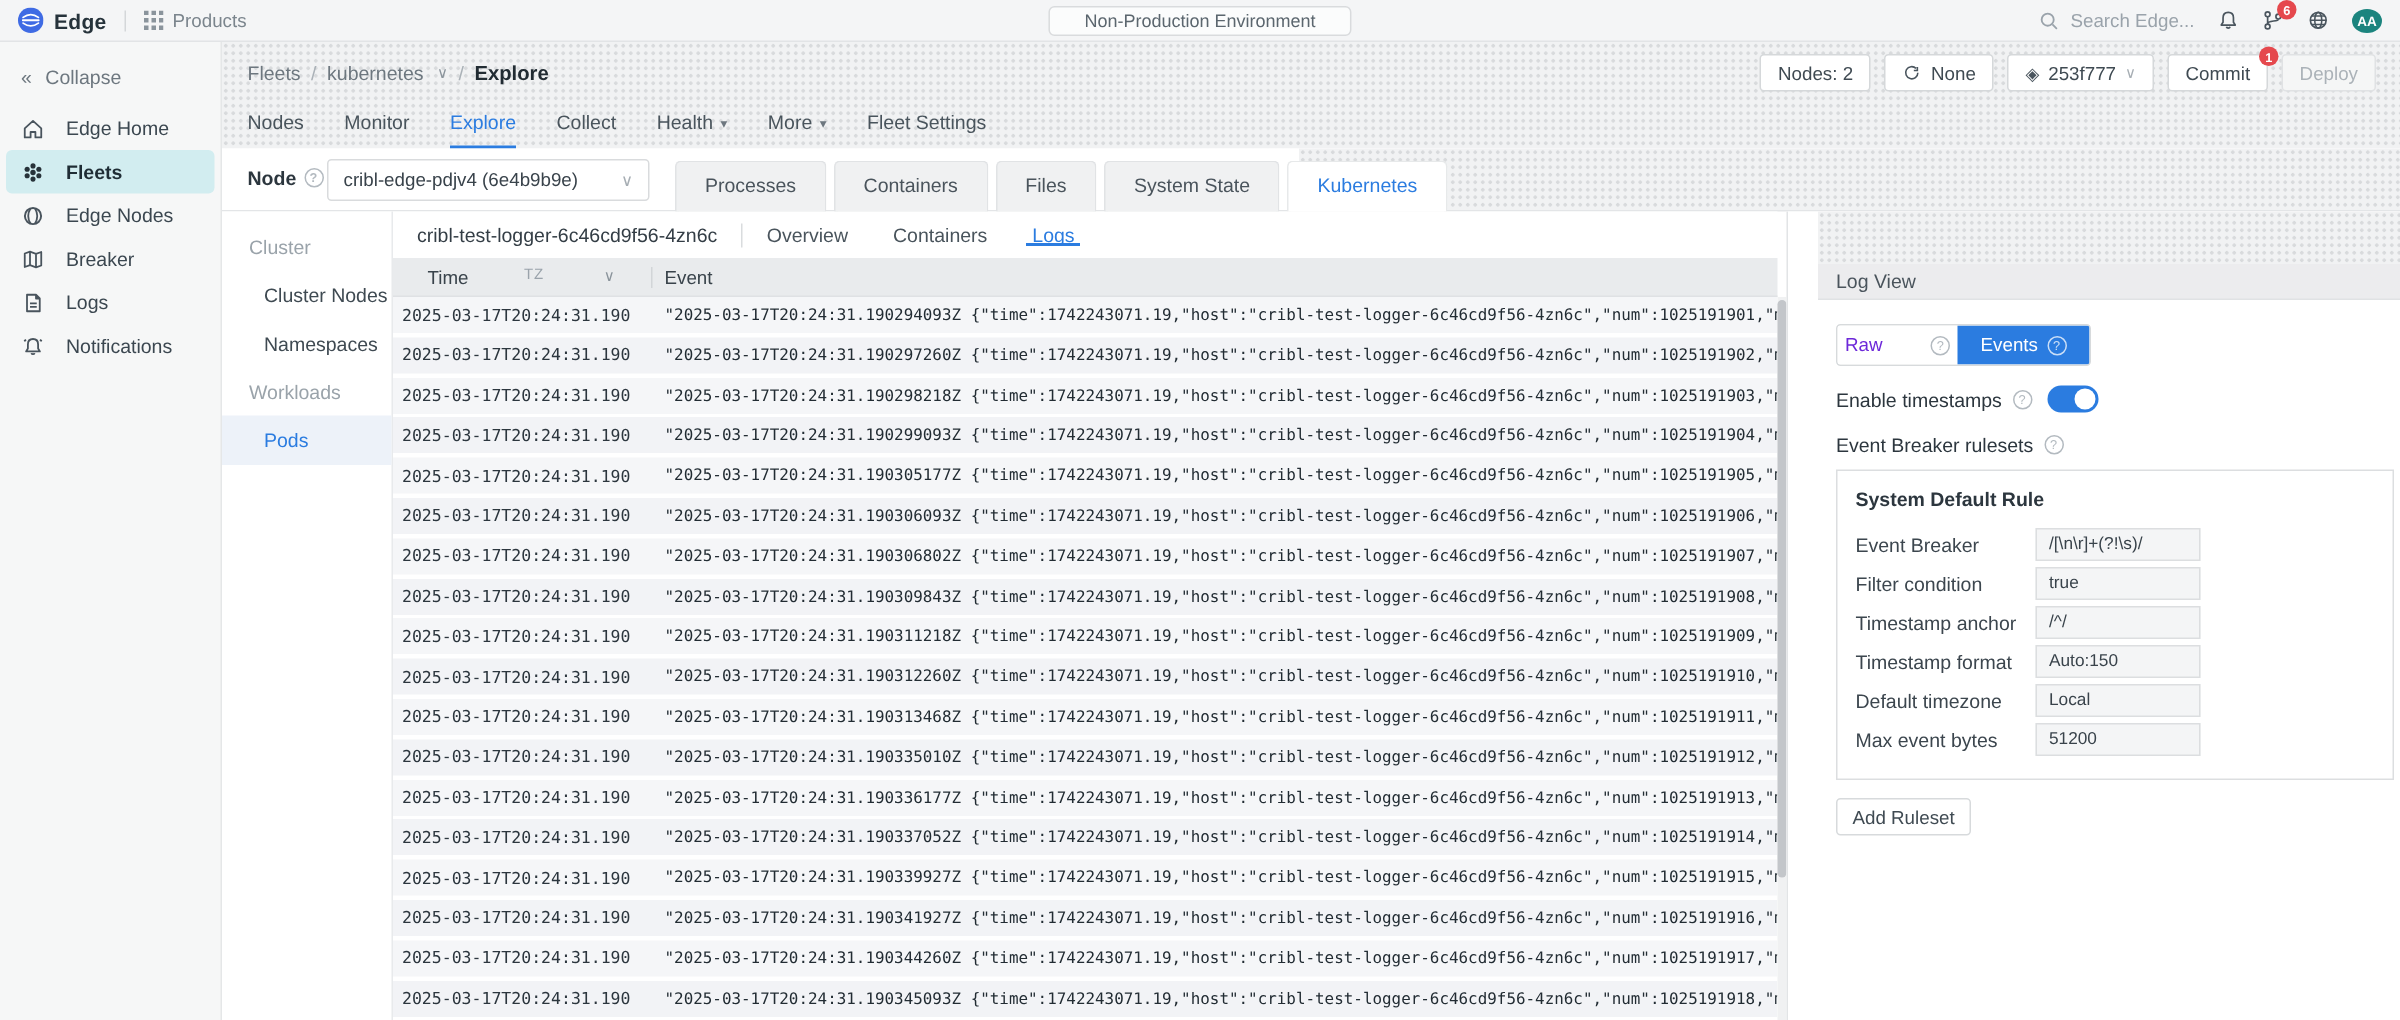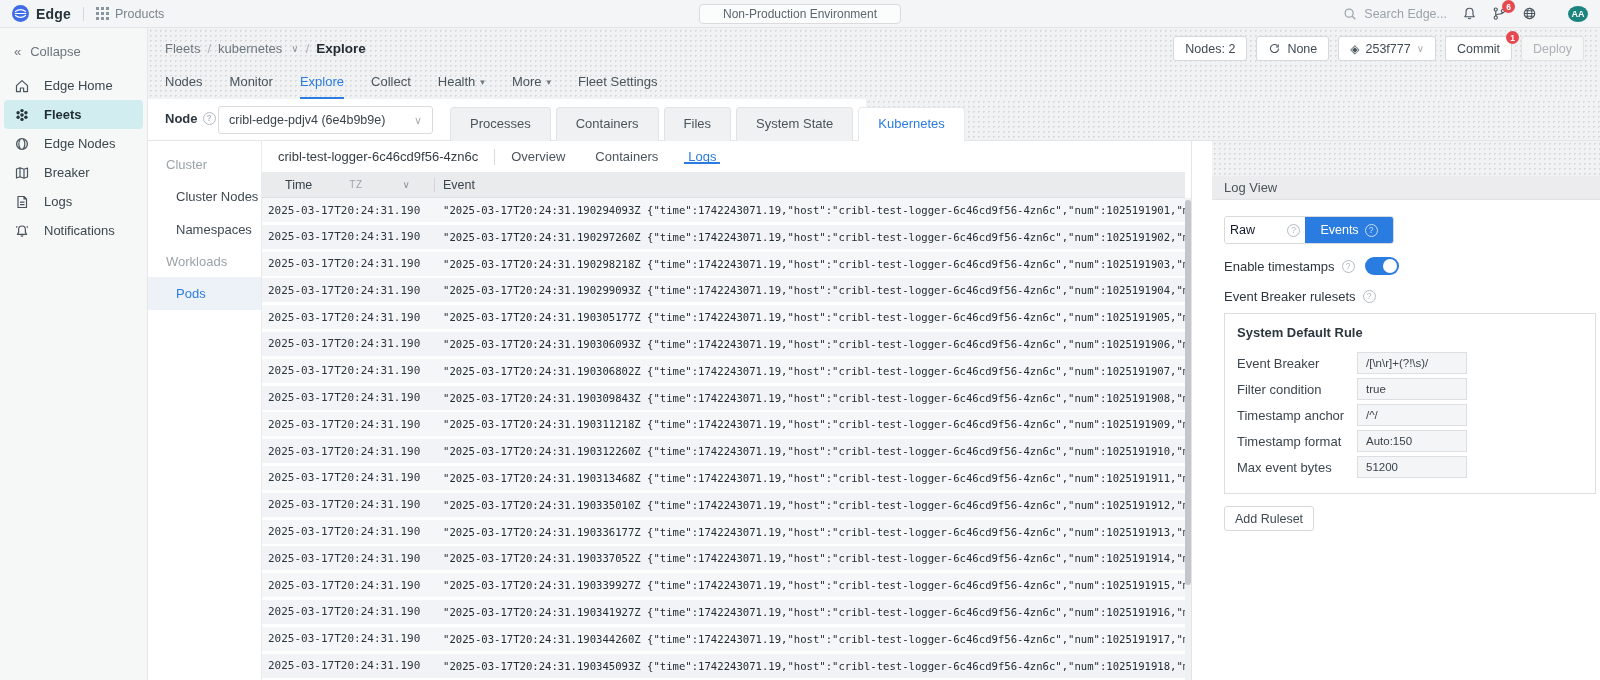--- a/index.html
+++ b/index.html
@@ -34,21 +34,21 @@
   .search-box { display:flex; align-items:center; gap:7px; color:#9aa3ab; font-size:12.5px; }
   .icon-btn { position:relative; display:flex; align-items:center; }
   .badge {
     position:absolute; top:-6px; right:-8px; min-width:13px; height:13px; border-radius:7px;
     background:#e5484d; color:#fff; font-size:8.5px; font-weight:bold;
     display:flex; align-items:center; justify-content:center; padding:0 3px;
   }
   .avatar {
     width:20px; height:16px; border-radius:50%; background:#1b847e;
     color:#fff; font-size:9px; font-weight:bold;
-    display:flex; align-items:center; justify-content:center;margin-left:16px;
+    display:flex; align-items:center; justify-content:center;
   }
 
   
   .sidebar {
     position:absolute; top:28px; left:0; width:148px; height:652px;
     background:#f6f7f7; border-right:1px solid #e5e7e8; padding-top:10px;
   }
   .collapse-row { display:flex; align-items:center; gap:9px; padding:6px 14px 12px 14px; color:#6d777f; font-size:13px; }
   .collapse-chev { font-size:13px; color:#6d777f; }
   .side-item {
@@ -110,21 +110,21 @@
   .pod-tab-divider { width:1px; height:16px; background:#d9dcde; margin:0 16px; }
   .pod-tabs { display:flex; gap:30px; height:14px; align-items:stretch; }
   .pod-tab { position:relative; font-size:13px; color:#49545c; display:flex; align-items:center; }
   .pod-tab.active { color:#2b7ce0; }
   .pod-tab.active::after { content:""; position:absolute; left:-4px; right:-4px; bottom:0; height:2px; background:#2b7ce0; }
 
   .log-header {
     height:26px; background:#e9ebed; border-bottom:1px solid #dfe1e4;
     display:flex; align-items:center; font-size:12.5px; color:#39434b;
   }
-  .lh-time { width:172px; padding-left:23px; display:flex; align-items:center; }
+  .lh-time { width:172px; padding-left:23px; display:flex; align-items:flex-start; }
   .lh-tz { margin-left:37px; font-size:10px; color:#9aa3ab; letter-spacing:.5px; }
   .lh-chev { margin-left:40px; color:#8a939b; font-size:10px; }
   .lh-div { width:1px; height:14px; background:#d2d5d8; }
   .lh-event { padding-left:8px; }
 
   .log-rows { height:482px; overflow:hidden; }
   .log-row {
     height:24px; margin-bottom:2.8px; display:flex; align-items:center;
     font-family:"DejaVu Sans Mono", monospace; background:#f5f6f8;
   }
@@ -135,21 +135,21 @@
   .vscroll { position:absolute; left:1185px; top:198px; width:6px; height:482px; background:#f0f1f2; }
   .vscroll-thumb { position:absolute; top:2px; left:0; width:6px; height:385px; background:#c3c6ca; border-radius:3px; }
 
   
   .right-panel { position:absolute; left:1191px; top:141px; width:409px; height:539px; background:#fff; border-left:1px solid #e2e4e6;padding-left:20px; }
   .rp-dots { height:35px; }
   .rp-header { height:24px; background:#ececee; border-bottom:1px solid #e0e2e4; display:flex; align-items:center; padding-left:12px; font-size:13px; color:#4a545c; }
   .rp-body { padding:16px 4px 0 12px; }
   .seg { display:inline-flex; border:1px solid #d7dadc; border-radius:3px; overflow:hidden; }
   .seg-btn { height:26px; display:flex; align-items:center; justify-content:center; gap:6px; font-size:12.5px; }
-  .seg-raw { width:80px; background:#fff; color:#0f172a;gap:32px; }
+  .seg-raw { width:80px; background:#fff; color:#6d28d9;gap:32px; }
   .seg-events { width:88px; background:#2b7ce0; color:#fff; }
   .qicon { width:13px; height:13px; border:1px solid currentColor; border-radius:50%; display:inline-flex; align-items:center; justify-content:center; opacity:.75; }
   .qicon::after { content:"?"; font-size:8.5px; line-height:1; }
   .ts-row { margin-top:13px; display:flex; align-items:center; gap:7px; font-size:13px; color:#2c363e; }
   .toggle { width:34px; height:18px; border-radius:9px; background:#2b7ce0; position:relative; margin-left:3px; }
   .toggle::after { content:""; position:absolute; right:2px; top:2px; width:14px; height:14px; border-radius:50%; background:#fff; }
   .rulesets-label { margin-top:14px; display:flex; align-items:center; gap:7px; font-size:13px; color:#2c363e; }
   .rule-box { margin-top:9px; border:1px solid #dcdee0; padding:11px 12px 13px 12px; width:100%; }
   .rule-title { font-size:13px; font-weight:bold; color:#2c363e; margin-bottom:10px; }
   .rule-row { display:flex; align-items:center; height:26px; }
@@ -575,20 +575,24 @@
             <div class="rule-row">
               <span class="rule-label">Timestamp anchor</span>
               <span class="rule-value">/^/</span>
             </div>
 
             <div class="rule-row">
               <span class="rule-label">Timestamp format</span>
               <span class="rule-value">Auto:150</span>
             </div>
 
+            <div class="rule-row">
+              <span class="rule-label">Default timezone</span>
+              <span class="rule-value">Local</span>
+            </div>
 
             <div class="rule-row">
               <span class="rule-label">Max event bytes</span>
               <span class="rule-value">51200</span>
             </div>
           </div>
       </div>
       <span class="add-ruleset">Add Ruleset</span>
     </div>
   </div>

